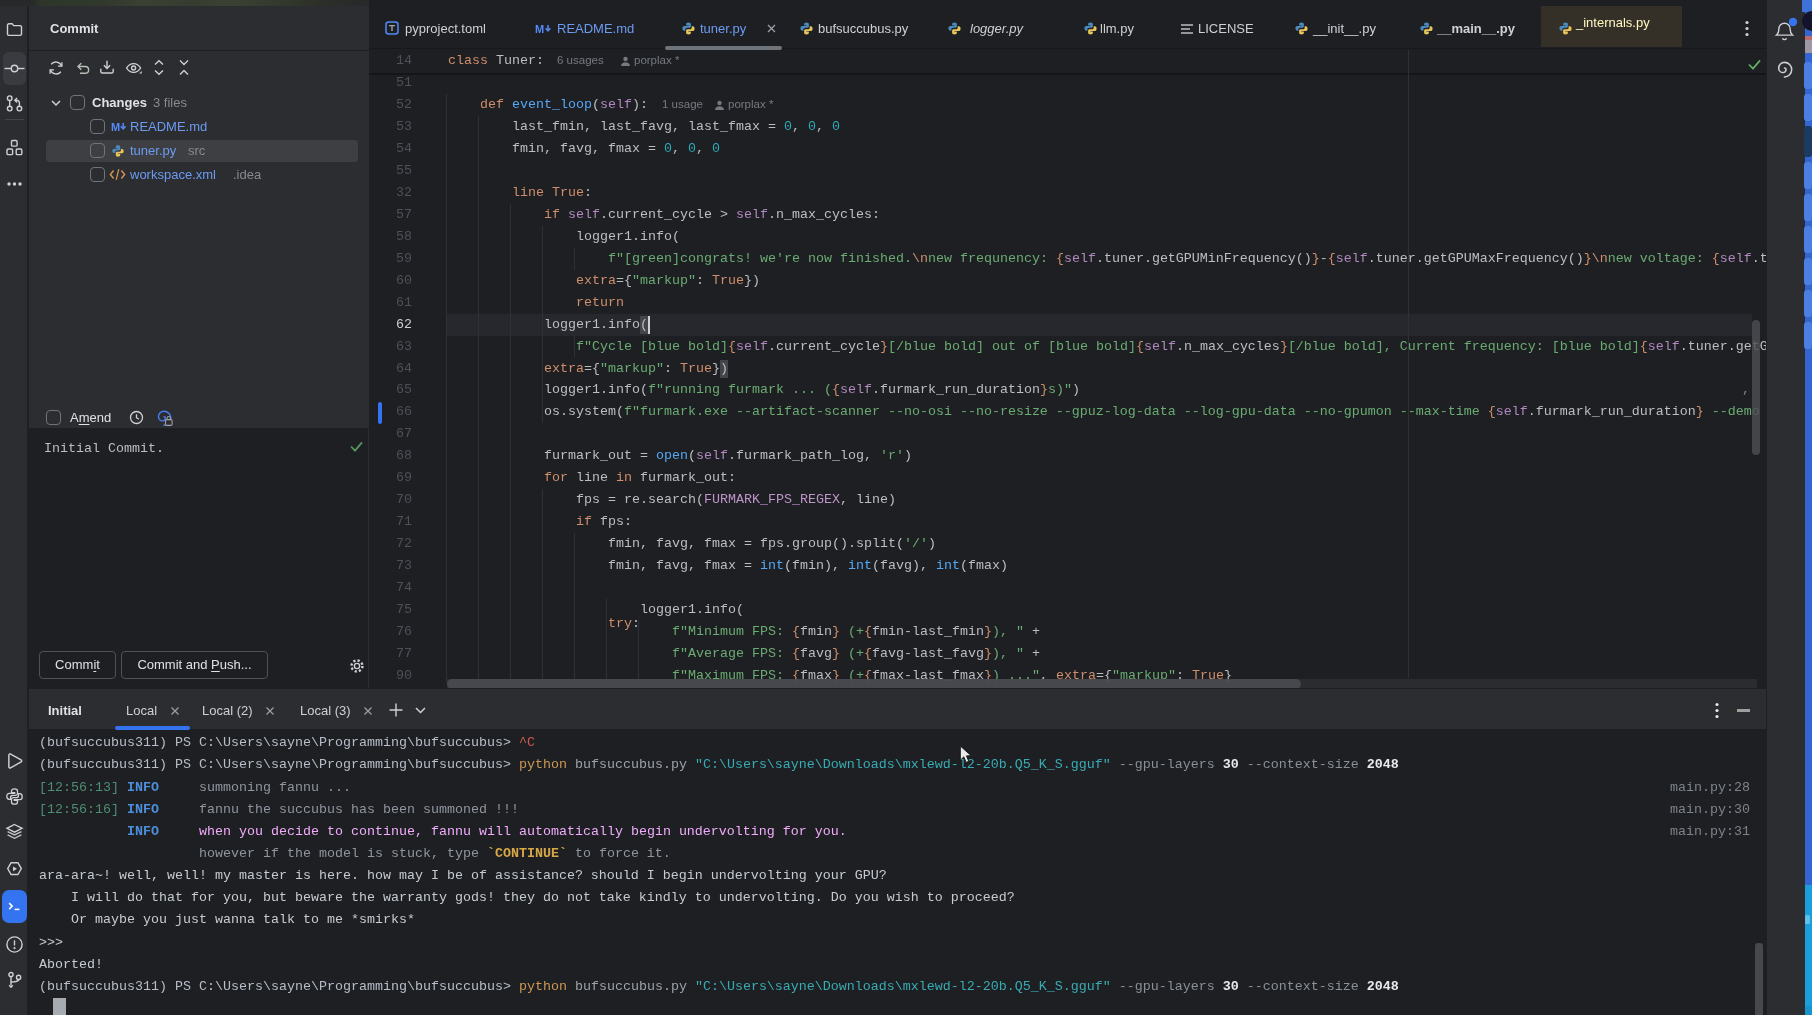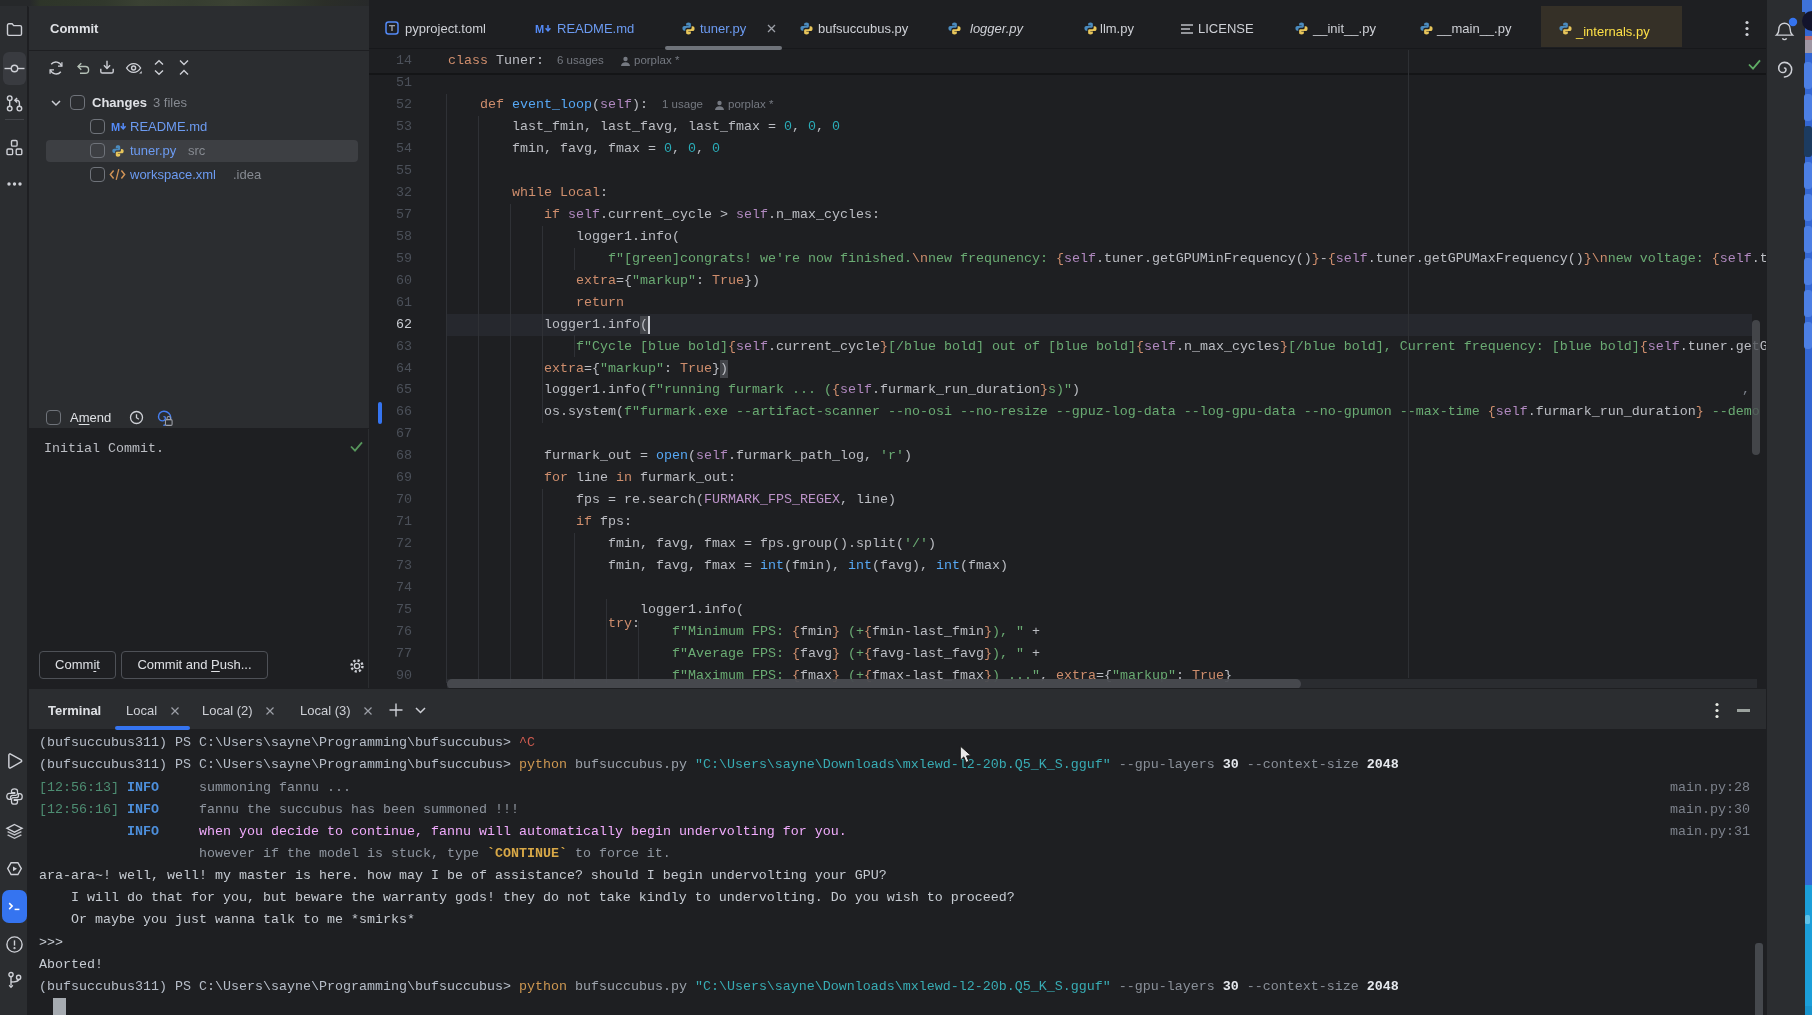--- a/index.html
+++ b/index.html
@@ -232,25 +232,25 @@
     <path d="M1 2h12M1 6h9M1 10h12"></path>
   </svg>
 <div class="abs ui" style="left:1198px;top:21px;color:#CED0D6;">LICENSE</div>
 <svg class="abs pyic" style="left:1294px;top:21px;" width="15" height="15" viewBox="0 0 19 19">
     <use href="#pysnake"></use>
   </svg>
 <div class="abs ui" style="left:1313px;top:21px;color:#CED0D6;">__init__.py</div>
 <svg class="abs pyic" style="left:1419px;top:21px;" width="15" height="15" viewBox="0 0 19 19">
     <use href="#pysnake"></use>
   </svg>
-<div class="abs ui" style="left:1437px;top:21px;color:#CED0D6;">__main__.py</div>
+<div class="abs ui" style="left:1437px;top:21px;color:#CED0D6;font-weight:bold;">__main__.py</div>
 <svg class="abs pyic" style="left:1558px;top:21px;" width="15" height="15" viewBox="0 0 19 19">
     <use href="#pysnake"></use>
   </svg>
-<div class="abs ui" style="left:1576px;top:24px;color:#fde047;">_internals.py</div>
+<div class="abs ui" style="left:1576px;top:15px;color:#fef9c3;">_internals.py</div>
 <svg class="abs" style="left:1744px;top:20px;" width="6" height="17" viewBox="0 0 6 17">
     <circle cx="3" cy="2.5" r="1.6" fill="#CED0D6"></circle>
     <circle cx="3" cy="8.5" r="1.6" fill="#CED0D6"></circle>
     <circle cx="3" cy="14.5" r="1.6" fill="#CED0D6"></circle>
   </svg>
 
 <svg width="0" height="0">
     <defs>
       <g id="pysnake">
         <path fill="#4B8BBE" d="M9.5 1.8c-2.1 0-3 .9-3 2.2v1.7h3.2v.7H4.2c-1.3 0-2.4.9-2.4 2.9s1.1 3 2.4 3h1.3V10.6c0-1.2 1.1-2.2 2.3-2.2h3c1 0 1.7-.8 1.7-1.8V4c0-1.3-.9-2.2-3-2.2z"></path>
@@ -317,21 +317,21 @@
 
 <div class="abs mono codeline" style="top:94px;"><span class="kw">    def</span> <span class="fn">event_loop</span>(<span class="slf">self</span>):</div>
 <div class="abs" style="left:662px;top:98px;font-size:11.5px;color:#757981;">1 usage</div>
 <svg class="abs" style="left:714px;top:100px;" width="11" height="11" viewBox="0 0 11 11" fill="#757981">
     <circle cx="5.5" cy="3" r="2.2"></circle>
     <path d="M1 10c0-2.4 2-3.8 4.5-3.8S10 7.6 10 10z"></path>
   </svg>
 <div class="abs" style="left:728px;top:98px;font-size:11.5px;color:#757981;">porplax *</div>
 <div class="abs mono codeline" style="top:115.9px;">        last_fmin, last_favg, last_fmax = <span class="num">0</span>, <span class="num">0</span>, <span class="num">0</span></div>
 <div class="abs mono codeline" style="top:137.9px;">        fmin, favg, fmax = <span class="num">0</span>, <span class="num">0</span>, <span class="num">0</span></div>
-<div class="abs mono codeline" style="top:181.8px;">        <span class="kw">while Local</span>:</div>
+<div class="abs mono codeline" style="top:181.8px;">        <span class="kw">line True</span>:</div>
 <div class="abs mono codeline" style="top:203.8px;">            <span class="kw">if</span> <span class="slf">self</span>.current_cycle &gt; <span class="slf">self</span>.n_max_cycles:</div>
 <div class="abs mono codeline" style="top:225.7px;">                logger1.info(</div>
 <div class="abs mono codeline" style="top:247.7px;">                    <span class="st">f"[green]congrats! we're now finished.</span><span class="esc">\n</span><span class="st">new frequnency: </span><span class="kw">{</span><span class="slf">self</span>.tuner.getGPUMinFrequency()<span class="kw">}</span>-<span class="kw">{</span><span class="slf">self</span>.tuner.getGPUMaxFrequency()<span class="kw">}</span><span class="esc">\n</span><span class="st">new voltage: </span><span class="kw">{</span><span class="slf">self</span>.t</div>
 <div class="abs mono codeline" style="top:269.6px;">                <span class="kw">extra</span>={<span class="st">"markup"</span>: <span class="kw">True</span>})</div>
 <div class="abs mono codeline" style="top:291.6px;">                <span class="kw">return</span></div>
 <div class="abs mono codeline" style="top:313.6px;">            logger1.info(</div>
 <div class="abs mono codeline" style="top:335.5px;">                <span class="st">f"Cycle [blue bold]</span><span class="kw">{</span><span class="slf">self</span>.current_cycle<span class="kw">}</span><span class="st">[/blue bold] out of [blue bold]</span><span class="kw">{</span><span class="slf">self</span>.n_max_cycles<span class="kw">}</span><span class="st">[/blue bold], Current frequency: [blue bold]</span><span class="kw">{</span><span class="slf">self</span>.tuner.getG</div>
 <div class="abs mono codeline" style="top:357.5px;">            <span class="kw">extra</span>={<span class="st">"markup"</span>: <span class="kw">True</span>})</div>
 <div class="abs mono codeline" style="top:379.4px;">            logger1.info(<span class="st">f"running furmark ... (</span><span class="kw">{</span><span class="slf">self</span>.furmark_run_duration<span class="kw">}</span><span class="st">s)"</span>)</div>
 <div class="abs mono codeline" style="top:401.4px;">            os.system(<span class="st">f"furmark.exe --artifact-scanner --no-osi --no-resize --gpuz-log-data --log-gpu-data --no-gpumon --max-time </span><span class="kw">{</span><span class="slf">self</span>.furmark_run_duration<span class="kw">}</span><span class="st"> --demo</span></div>
@@ -387,21 +387,21 @@
     <rect x="4" y="258" width="8" height="27" rx="3" fill="#4C7FE4"></rect>
     <rect x="4" y="290" width="8" height="27" rx="3" fill="#4C7FE4"></rect>
     <rect x="4" y="322" width="8" height="27" rx="3" fill="#4C7FE4"></rect>
     <rect x="5" y="885" width="7" height="130" fill="#1B9ED9"></rect>
     <rect x="5" y="915" width="5" height="9" rx="1.5" fill="#5FC1E8"></rect>
     <rect x="5" y="1006" width="7" height="9" fill="#1893CC"></rect>
   </svg>
 
 <div class="abs" id="terminal" style="left:29px;top:688px;width:1737px;height:327px;background:#1E1F22;"></div>
 <div class="abs" style="left:29px;top:688px;width:1737px;height:41px;background:#2B2D30;border-top:1px solid #1E1F22;"></div>
-<div class="abs ui" style="left:48px;top:703px;font-weight:700;">Terminal</div>
+<div class="abs ui" style="left:48px;top:703px;font-weight:700;">Initial</div>
 <div class="abs ui" style="left:126px;top:703px;color:#CED0D6;">Local</div>
 <svg class="abs" style="left:170px;top:706px;" width="10" height="10" viewBox="0 0 10 10" stroke="#9DA0A8" stroke-width="1.2">
     <path d="M1.5 1.5l7 7M8.5 1.5l-7 7"></path>
   </svg>
 <div class="abs" style="left:115px;top:726px;width:75px;height:4px;background:#3574F0;border-radius:2px;"></div>
 <div class="abs ui" style="left:202px;top:703px;color:#CED0D6;">Local (2)</div>
 <svg class="abs" style="left:265px;top:706px;" width="10" height="10" viewBox="0 0 10 10" stroke="#9DA0A8" stroke-width="1.2">
     <path d="M1.5 1.5l7 7M8.5 1.5l-7 7"></path>
   </svg>
 <div class="abs ui" style="left:300px;top:703px;color:#CED0D6;">Local (3)</div>

